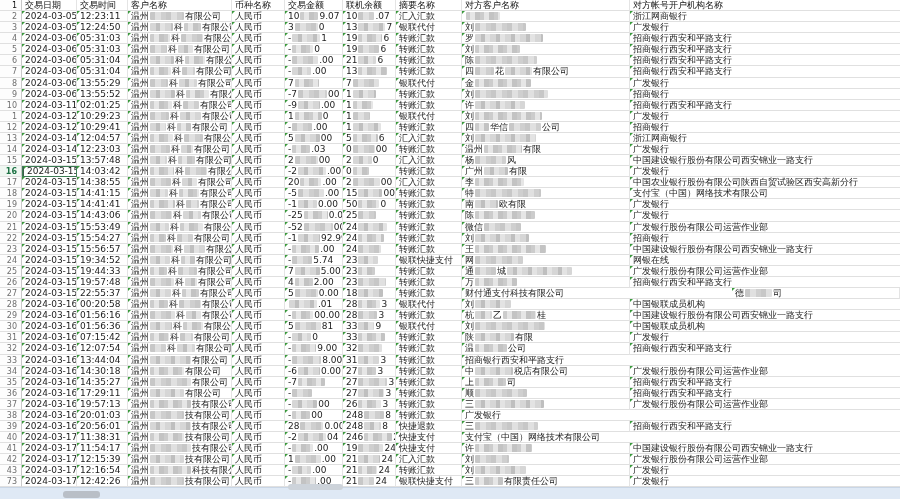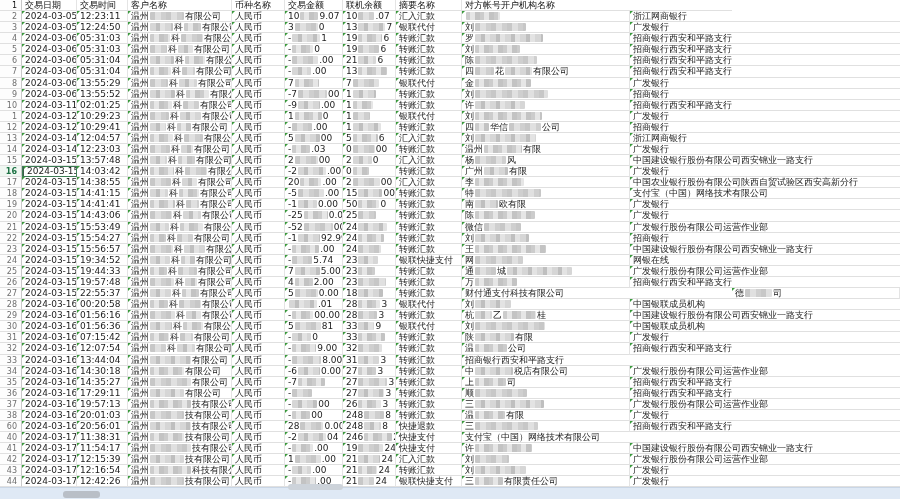--- a/index.html
+++ b/index.html
@@ -51,20 +51,21 @@
   <div id="grid">
       <div class="row hdr">
         <div class="cell rn">1</div>
         <div class="cell c-date">交易日期</div>
         <div class="cell c-time">交易时间</div>
         <div class="cell c-cust">客户名称</div>
         <div class="cell c-curr">币种名称</div>
         <div class="cell c-amt">交易金额</div>
         <div class="cell c-bal">联机余额</div>
         <div class="cell c-summ">摘要名称</div>
+        <div class="cell c-cp">对方客户名称</div>
         <div class="cell c-bank">对方帐号开户机构名称</div>
       </div>
       <div class="row">
         <div class="cell rn">2</div>
         <div class="cell c-date"><span class="tri"></span>2024-03-05</div>
         <div class="cell c-time"><span class="tri"></span>12:23:11</div>
         <div class="cell c-cust"><span class="tri"></span>温州<span class="blur" style="width: 34px;"></span>有限公司</div>
         <div class="cell c-curr"><span class="tri"></span>人民币</div>
         <div class="cell c-amt"><span class="tri"></span>10<span class="blur t3" style="width: 18px;"></span>9.07</div>
         <div class="cell c-bal"><span class="tri"></span>10<span class="blur" style="width: 16px;"></span>.07</div>
@@ -493,25 +494,24 @@
       </div>
       <div class="row">
         <div class="cell rn">38</div>
         <div class="cell c-date"><span class="tri"></span>2024-03-16</div>
         <div class="cell c-time"><span class="tri"></span>20:01:03</div>
         <div class="cell c-cust"><span class="tri"></span>温州<span class="blur" style="width: 34px;"></span>技有限公司</div>
         <div class="cell c-curr"><span class="tri"></span>人民币</div>
         <div class="cell c-amt"><span class="tri"></span>-<span class="blur t3" style="width: 18px;"></span>00</div>
         <div class="cell c-bal"><span class="tri"></span>248<span class="blur" style="width: 20px;"></span>8</div>
         <div class="cell c-summ"><span class="tri"></span>转账汇款</div>
-        <div class="cell c-cp"><span class="tri"></span>温<span class="blur t3" style="width: 30px;"></span>有限</div>
-        <div class="cell c-bank"><span class="tri"></span>广发银行</div>
-      </div>
-      <div class="row">
-        <div class="cell rn">60</div>
+        <div class="cell c-bank"><span class="tri"></span>广发银行</div>
+      </div>
+      <div class="row">
+        <div class="cell rn">39</div>
         <div class="cell c-date"><span class="tri"></span>2024-03-16</div>
         <div class="cell c-time"><span class="tri"></span>20:56:01</div>
         <div class="cell c-cust"><span class="tri"></span>温州<span class="blur t2" style="width: 41px;"></span>技有限公司</div>
         <div class="cell c-curr"><span class="tri"></span>人民币</div>
         <div class="cell c-amt"><span class="tri"></span>28<span class="blur" style="width: 23px;"></span>0.00</div>
         <div class="cell c-bal"><span class="tri"></span>248<span class="blur t2" style="width: 17px;"></span>8</div>
         <div class="cell c-summ"><span class="tri"></span>快捷退款</div>
         <div class="cell c-cp"><span class="tri"></span>三<span class="blur" style="width: 63px;"></span></div>
         <div class="cell c-bank"><span class="tri"></span>招商银行西安和平路支行</div>
       </div>
@@ -556,21 +556,21 @@
         <div class="cell c-time"><span class="tri"></span>12:16:54</div>
         <div class="cell c-cust"><span class="tri"></span>温州<span class="blur t3" style="width: 41px;"></span>科技有限公司</div>
         <div class="cell c-curr"><span class="tri"></span>人民币</div>
         <div class="cell c-amt"><span class="tri"></span>-<span class="blur t2" style="width: 19px;"></span>.00</div>
         <div class="cell c-bal"><span class="tri"></span>21<span class="blur t3" style="width: 19px;"></span>24</div>
         <div class="cell c-summ"><span class="tri"></span>转账汇款</div>
         <div class="cell c-cp"><span class="tri"></span>刘<span class="blur t2" style="width: 51px;"></span></div>
         <div class="cell c-bank"><span class="tri"></span>广发银行</div>
       </div>
       <div class="row">
-        <div class="cell rn">44</div>
+        <div class="cell rn">73</div>
         <div class="cell c-date"><span class="tri"></span>2024-03-17</div>
         <div class="cell c-time"><span class="tri"></span>12:42:26</div>
         <div class="cell c-cust"><span class="tri"></span>温州<span class="blur" style="width: 34px;"></span>技有限公司</div>
         <div class="cell c-curr"><span class="tri"></span>人民币</div>
         <div class="cell c-amt"><span class="tri"></span>-<span class="blur t3" style="width: 24px;"></span>.00</div>
         <div class="cell c-bal"><span class="tri"></span>21<span class="blur" style="width: 16px;"></span>24</div>
         <div class="cell c-summ"><span class="tri"></span>银联快捷支付</div>
         <div class="cell c-cp"><span class="tri"></span>三<span class="blur t3" style="width: 28px;"></span>有限责任公司</div>
         <div class="cell c-bank"><span class="tri"></span>广发银行</div>
       </div>

